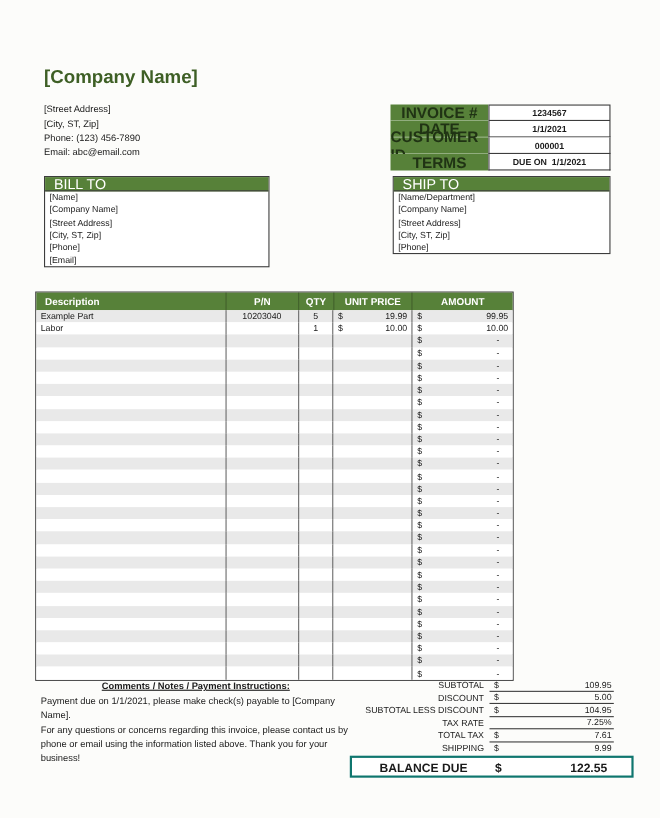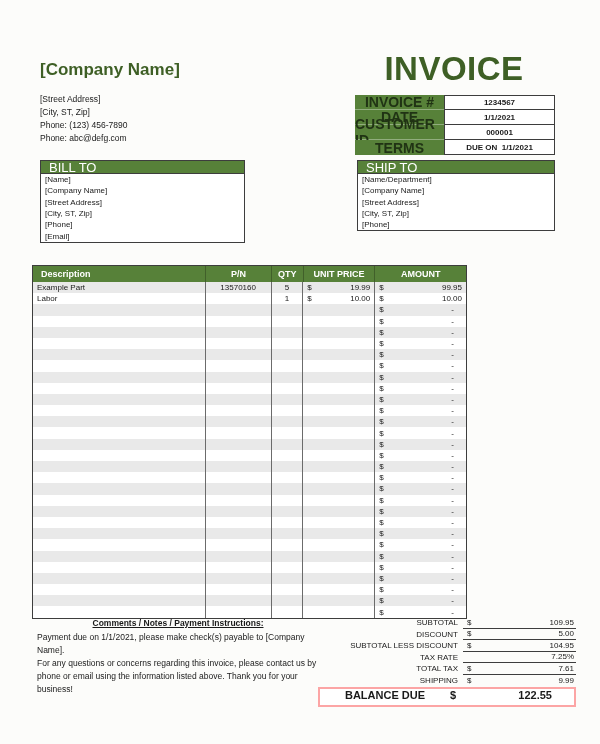--- a/index.html
+++ b/index.html
@@ -64,49 +64,48 @@
   .money .cur{padding-left:4px;}
   .money .val{padding-right:4px;text-align:right;flex:1;}
   .money .val.dash{padding-right:12px;}
 
   
   .comments{position:absolute;left:32px;top:618px;width:292px;}
   .comments-title{font-size:8.5px;font-weight:bold;text-decoration:underline;text-align:center;margin-bottom:3px;}
   .comments .text-line{font-size:8.5px;line-height:13px;padding-left:5px;}
 
   
-  .totals{position:absolute;left:50px;top:617px;width:526px;}
+  .totals{position:absolute;left:32px;top:617px;width:526px;}
   .total-row{display:flex;height:11.5px;font-size:8px;align-items:stretch;}
   .total-label{width:413px;text-align:right;padding-right:5px;display:flex;align-items:center;justify-content:flex-end;}
   .total-amount{width:113px;display:flex;align-items:center;border-bottom:1px solid var(--border-dark);}
   .total-amount .cur{padding-left:4px;}
   .total-amount .val{flex:1;text-align:right;padding-right:2px;}
   .total-row.no-line .total-amount{border-bottom:none;}
 
   
   .balance-box{position:absolute;left:318px;top:687px;width:258px;height:20px;
-    border:2px solid #fca5a5;background:#fff;display:flex;align-items:flex-start;}
+    border:2px solid #0f766e;background:#fff;display:flex;align-items:flex-end;}
   .balance-label{width:130px;text-align:center;font-size:11px;font-weight:bold;}
   .balance-cur{font-size:11px;font-weight:bold;}
   .balance-val{flex:1;text-align:right;padding-right:22px;font-size:11px;font-weight:bold;}
 </style>
 </head>
 <body>
 
 <div class="page">
 
   <div class="company-name">[Company Name]</div>
   <div class="company-lines" id="company-lines">
       <div class="text-line">[Street Address]</div>
       <div class="text-line">[City, ST, Zip]</div>
       <div class="text-line">Phone: (123) 456-7890</div>
-      <div class="text-line">Phone: abc@defg.com</div>
+      <div class="text-line">Email: abc@email.com</div>
     </div>
 
-  <div class="invoice-title">INVOICE</div>
 
   <div class="info-table" id="info-table">
       <div class="info-row">
         <div class="info-label">INVOICE #</div>
         <div class="info-value">1234567</div>
       </div>
       <div class="info-row">
         <div class="info-label">DATE</div>
         <div class="info-value">1/1/2021</div>
       </div>
@@ -147,21 +146,21 @@
     <div class="items-header" id="items-header">
         <div class="h-cell c0">Description</div>
         <div class="h-cell c1">P/N</div>
         <div class="h-cell c2">QTY</div>
         <div class="h-cell c3">UNIT PRICE</div>
         <div class="h-cell c4">AMOUNT</div>
       </div>
     <div id="items-body">
         <div class="item-row stripe">
           <div class="cell c0">Example Part</div>
-          <div class="cell c1">13570160</div>
+          <div class="cell c1">10203040</div>
           <div class="cell c2">5</div>
           <div class="cell c3 money">
             <span class="cur">$</span>
             <span class="val">19.99</span>
           </div>
           <div class="cell c4 money">
             <span class="cur">$</span>
             <span class="val">99.95</span>
           </div>
         </div>

